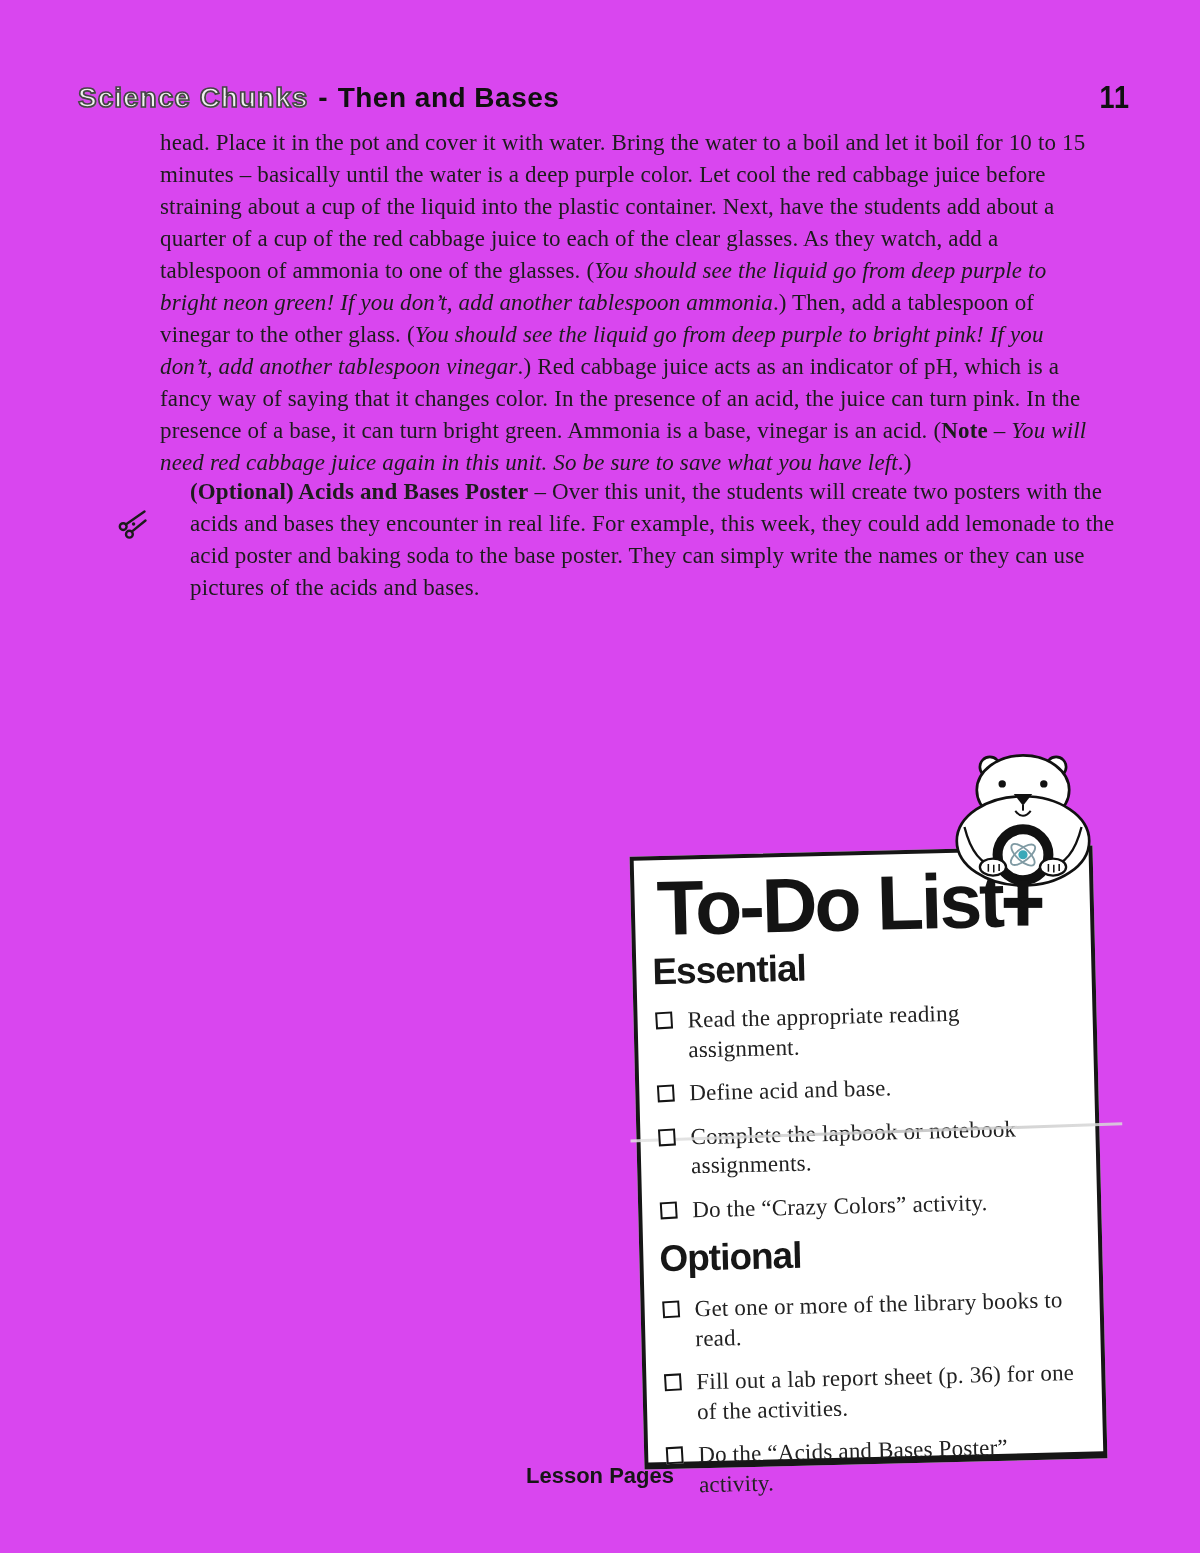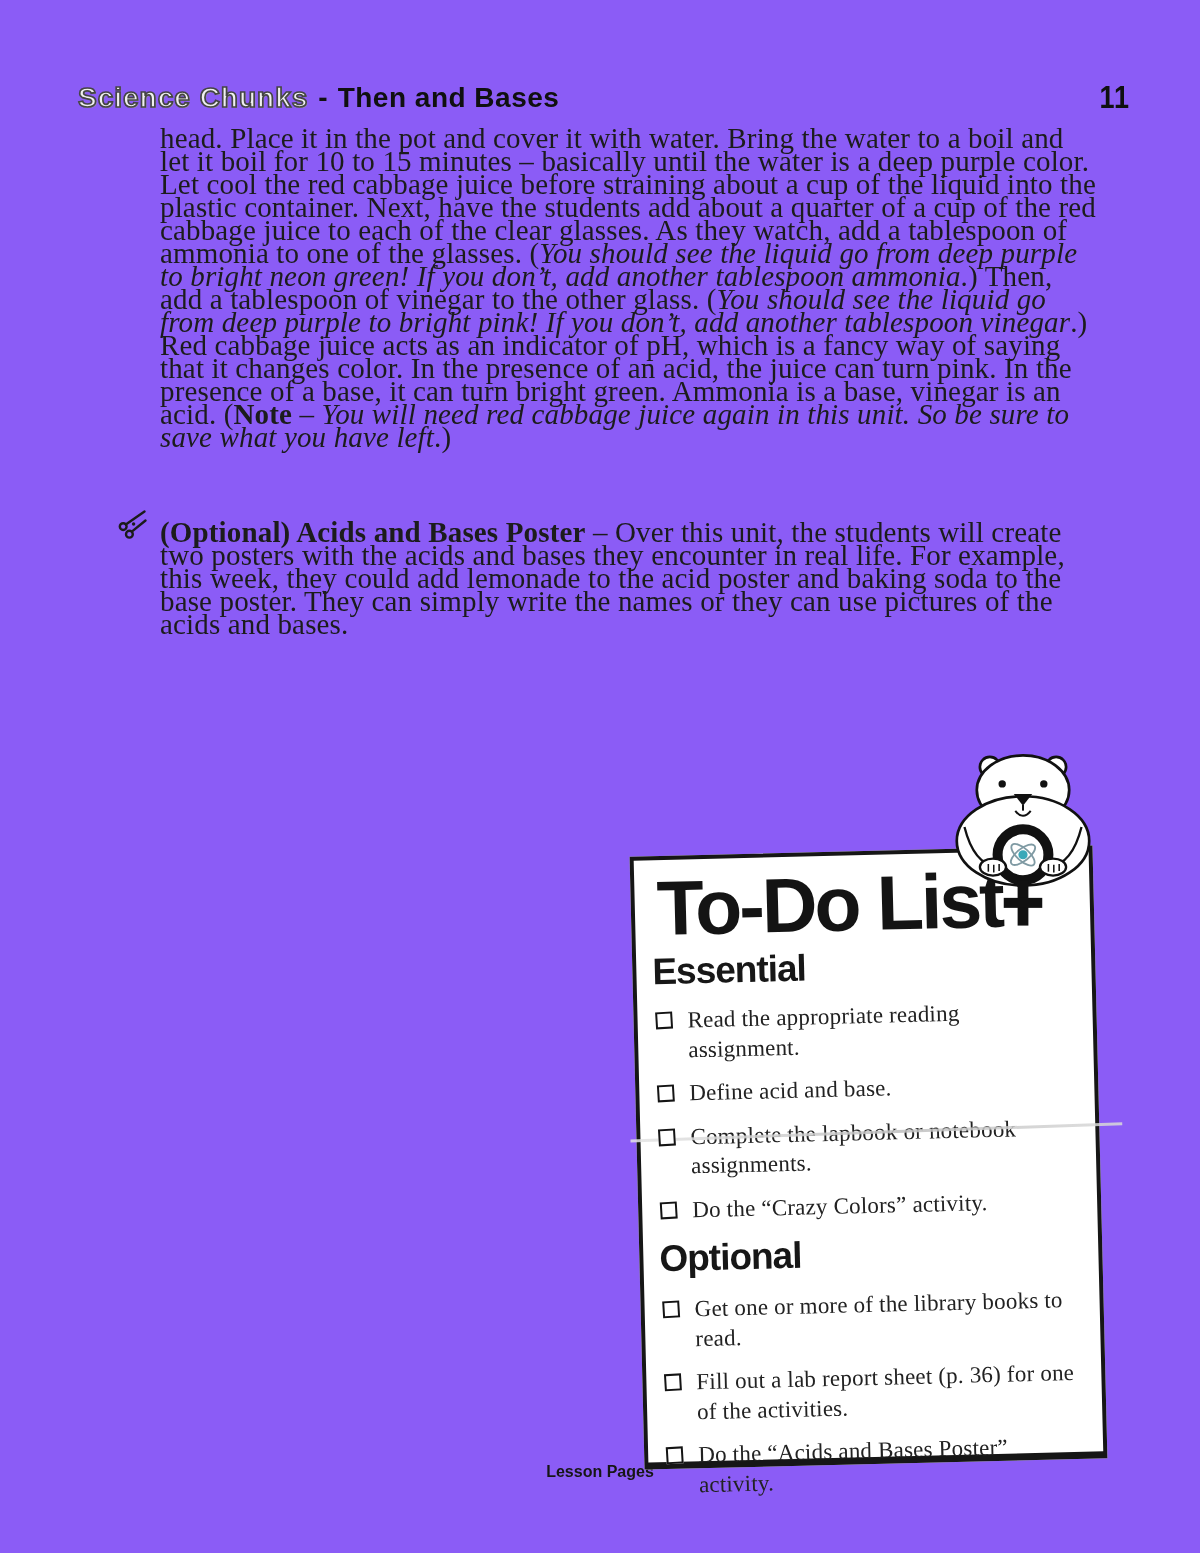--- a/index.html
+++ b/index.html
@@ -1,20 +1,20 @@
 <!DOCTYPE html>
 <html><head>
 <meta charset="utf-8">
 <style>
   * { margin: 0; padding: 0; box-sizing: border-box; }
   html,body { background:#ffffff; }
   .page {
     position: relative;
     width: 1200px; height: 1553px;
-    background: #8b5cf6;
+    background: #d946ef;
     overflow: hidden;
     font-family: "Liberation Serif", serif;
     color: #1d1d1d;
   }
 
   
   .header {
     position: absolute; left: 78px; top: 82px; right: 70px;
     display: flex; align-items: baseline;
     font-family: "Liberation Sans", sans-serif;
@@ -29,25 +29,25 @@
   .hdr-sep { margin: 0 10px; color:#111; font-weight: bold; }
   .hdr-title { color: #101010; letter-spacing: 0.5px; }
   .page-number {
     margin-left: auto; color: #101010; font-size: 27px;
     letter-spacing: 1px; transform: scaleY(1.15);
   }
 
   
   .bodytext {
     position: absolute; left: 160px; width: 938px;
-    font-size: 29px; line-height: 23px; color: #1c1c1c;
+    font-size: 23px; line-height: 32px; color: #1c1c1c;
     letter-spacing: 0.15px;
   }
   .para1 { top: 127px; }
-  .para2 { top: 521px; width: 935px; }
+  .para2 { top: 476px; width: 935px; margin-left: 30px; }
   .bodytext .it { font-style: italic; }
   .bodytext .b  { font-weight: bold; }
   .scissors {
     position: absolute; left: 116px; top: 508px;
     width: 34px; height: 32px;
   }
 
   
   .todo-card {
     position: absolute; left: 637px; top: 851px;
@@ -107,21 +107,21 @@
   .bear {
     position: absolute; left: 946px; top: 750px;
     width: 154px; height: 181px; z-index: 2;
   }
 
   
   .footer {
     position: absolute; left: 0; right: 0; top: 1463px;
     text-align: center;
     font-family: "Liberation Sans", sans-serif;
-    font-weight: bold; font-size: 16px; color: #161616;
+    font-weight: bold; font-size: 22px; color: #161616;
     letter-spacing: 0px;
   }
 </style>
 </head>
 <body>
 
 <div class="page">
 
   <div class="header">
     <span class="brand">Science Chunks</span>

